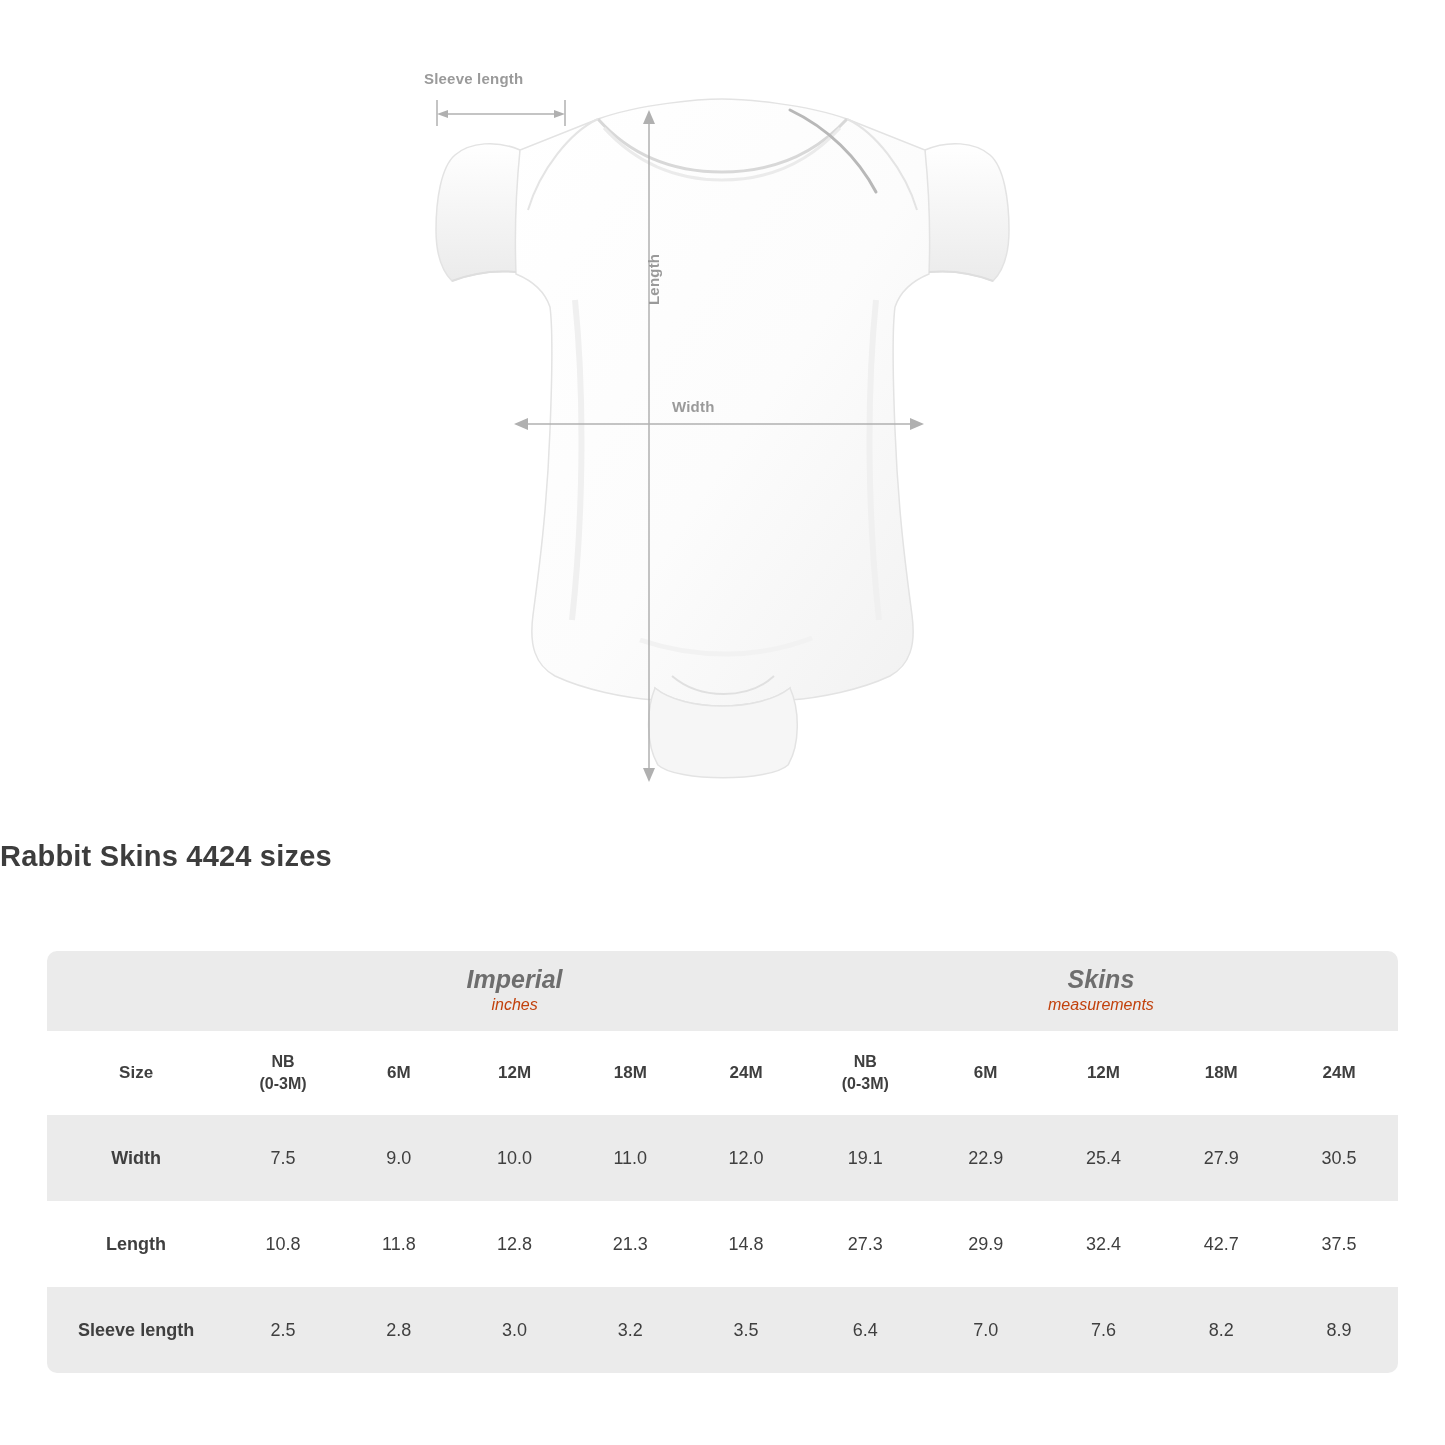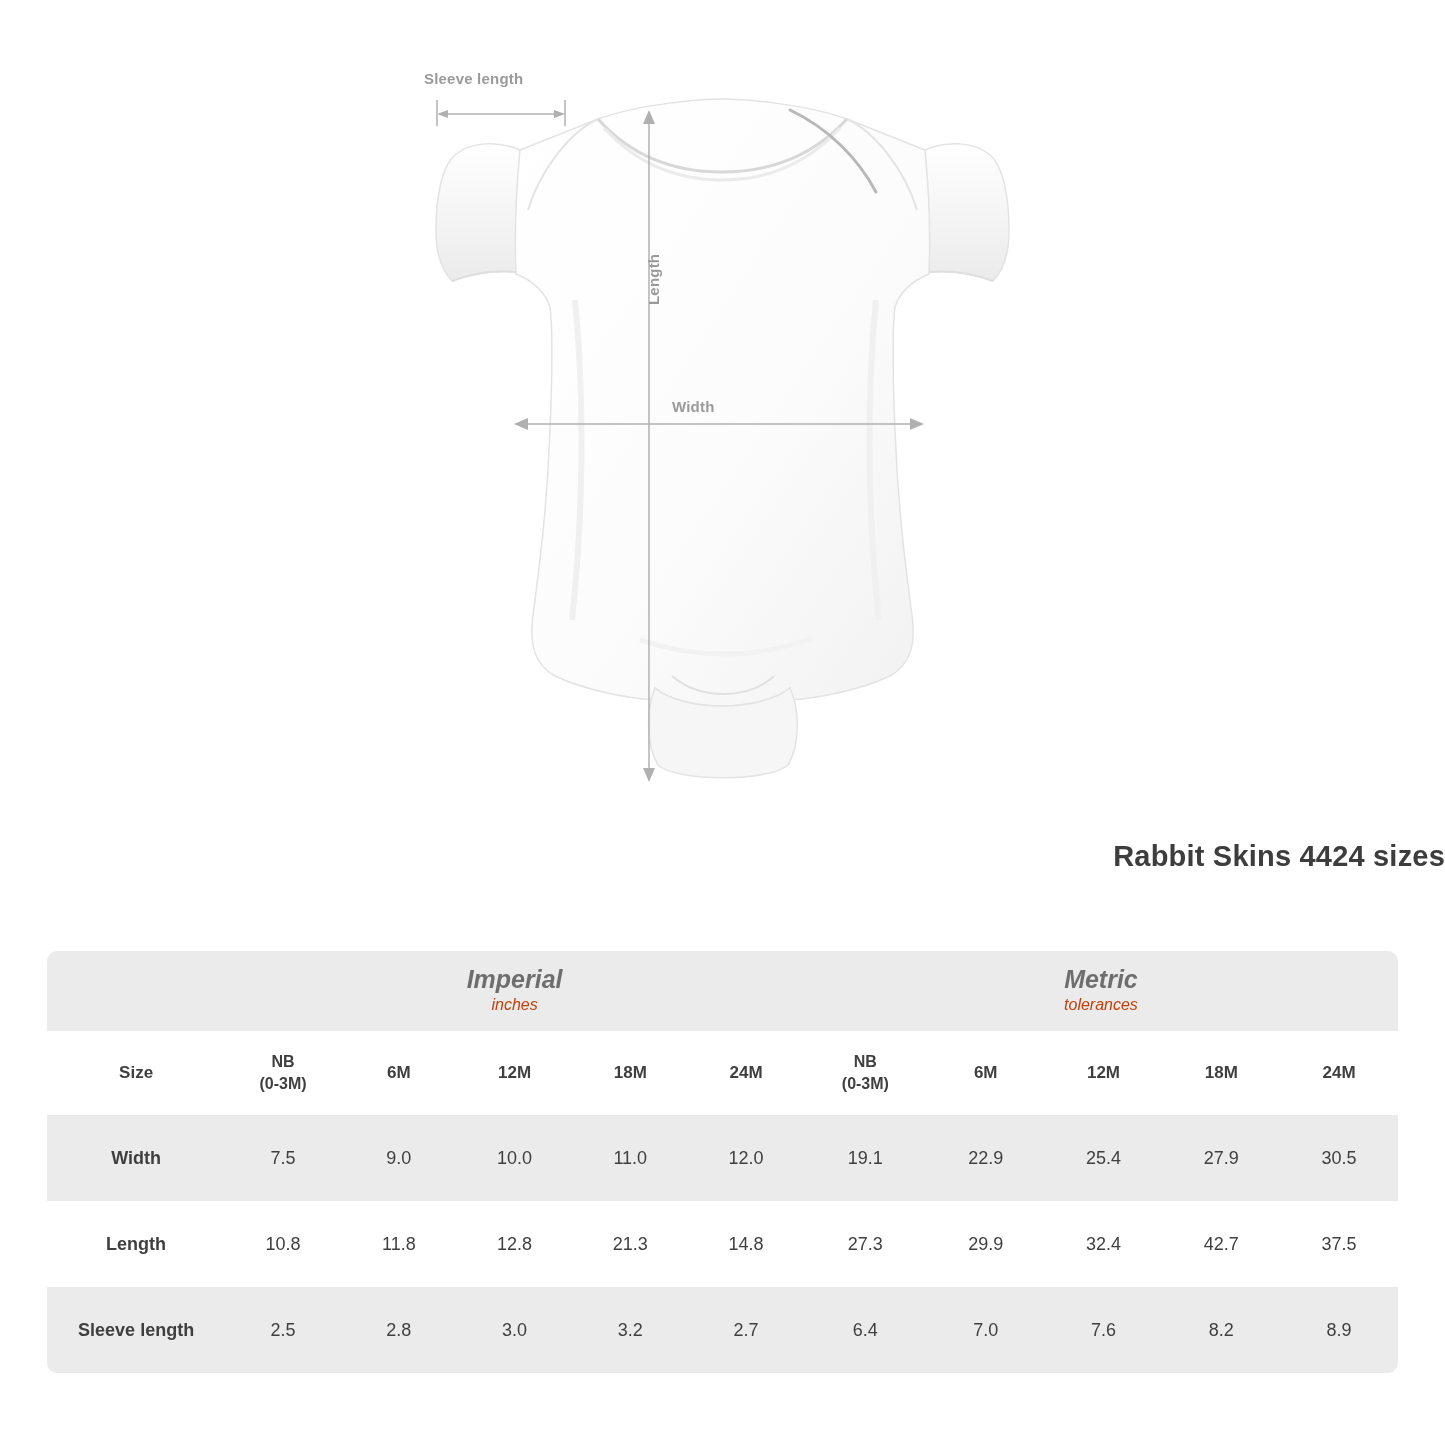--- a/index.html
+++ b/index.html
@@ -57,21 +57,21 @@
     transform: rotate(-90deg);
     transform-origin: left top;
   }
 
   
   .title-block {
     position: absolute;
     left: 0;
     top: 840px;
     width: 1445px;
-    text-align: right;
+    text-align: left;
   }
   .chart-title {
     font-size: 29px;
     font-weight: bold;
     color: #3d3d3d;
     margin: 0 0 14px 0;
     letter-spacing: 0.2px;
   }
   .chart-note {
     font-size: 18px;
@@ -268,22 +268,22 @@
       </colgroup>
 
       <tbody>
           <tr class="unit-row">
         <td class="corner-left"></td>
         <td colspan="5">
           <div class="unit-name">Imperial</div>
           <div class="unit-sub">inches</div>
         </td>
         <td colspan="5" class="corner-right">
-          <div class="unit-name">Metric</div>
-          <div class="unit-sub">tolerances</div>
+          <div class="unit-name">Skins</div>
+          <div class="unit-sub">measurements</div>
         </td>
       </tr>
 
       <tr class="header-row">
         <td>Size</td>
         <td>
           <span class="sub">NB</span>
           <span class="sub">(0-3M)</span>
         </td>
         <td>6M</td>
@@ -327,21 +327,21 @@
         <td>42.7</td>
         <td>37.5</td>
       </tr>
 
       <tr class="data-row shaded last">
         <td class="rowhead corner-bl">Sleeve length</td>
         <td>2.5</td>
         <td>2.8</td>
         <td>3.0</td>
         <td>3.2</td>
-        <td>2.7</td>
+        <td>3.5</td>
         <td>6.4</td>
         <td>7.0</td>
         <td>7.6</td>
         <td>8.2</td>
         <td class="corner-br">8.9</td>
       </tr>
     </tbody>
       </table>
   </div>
 

